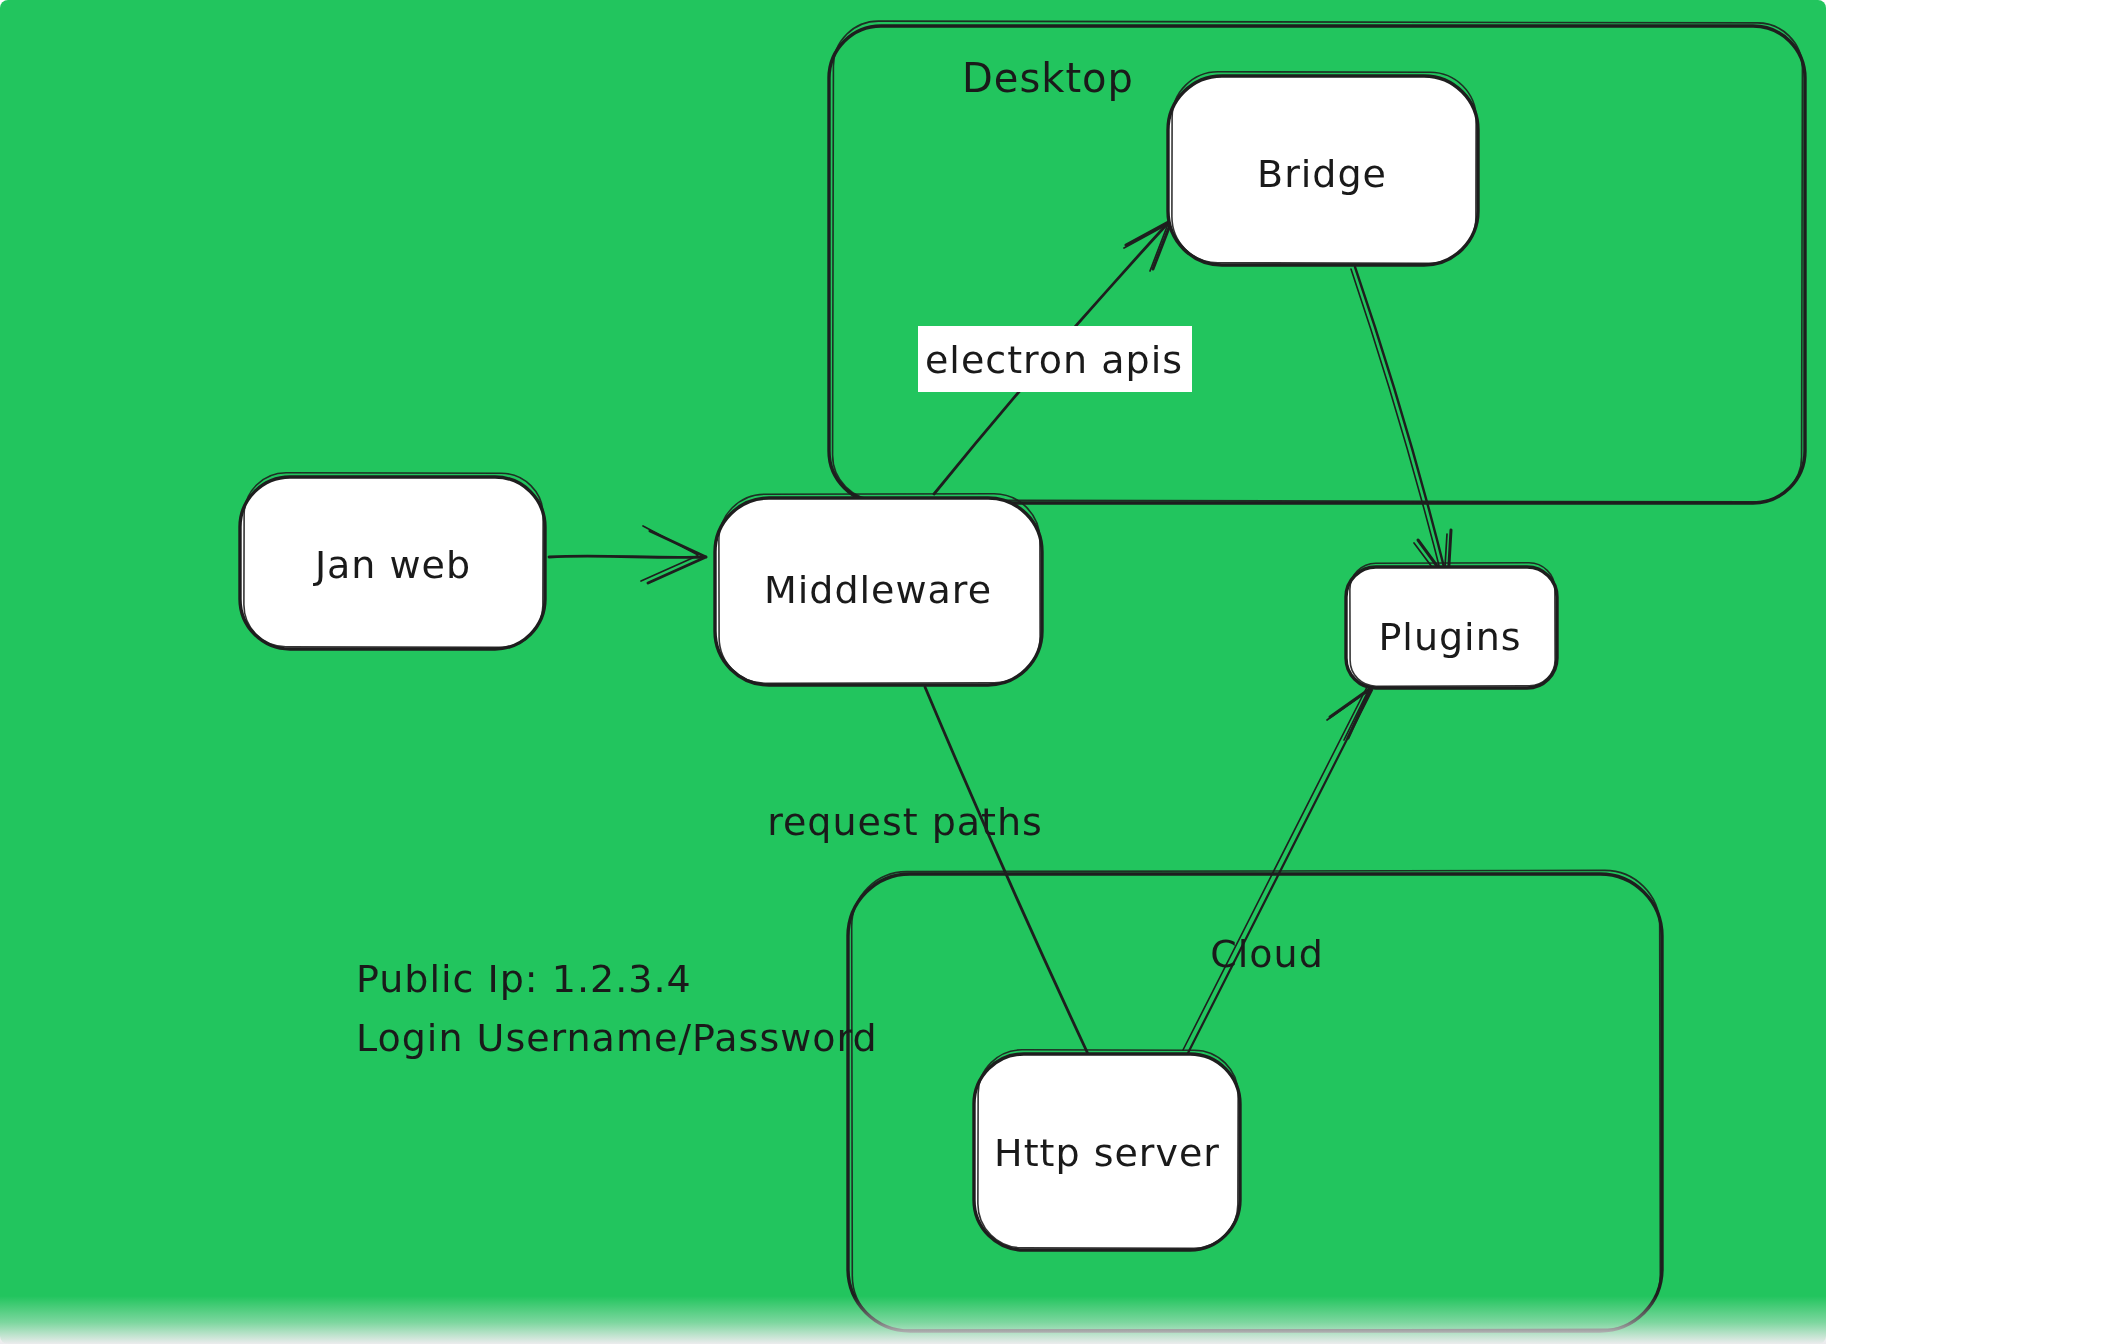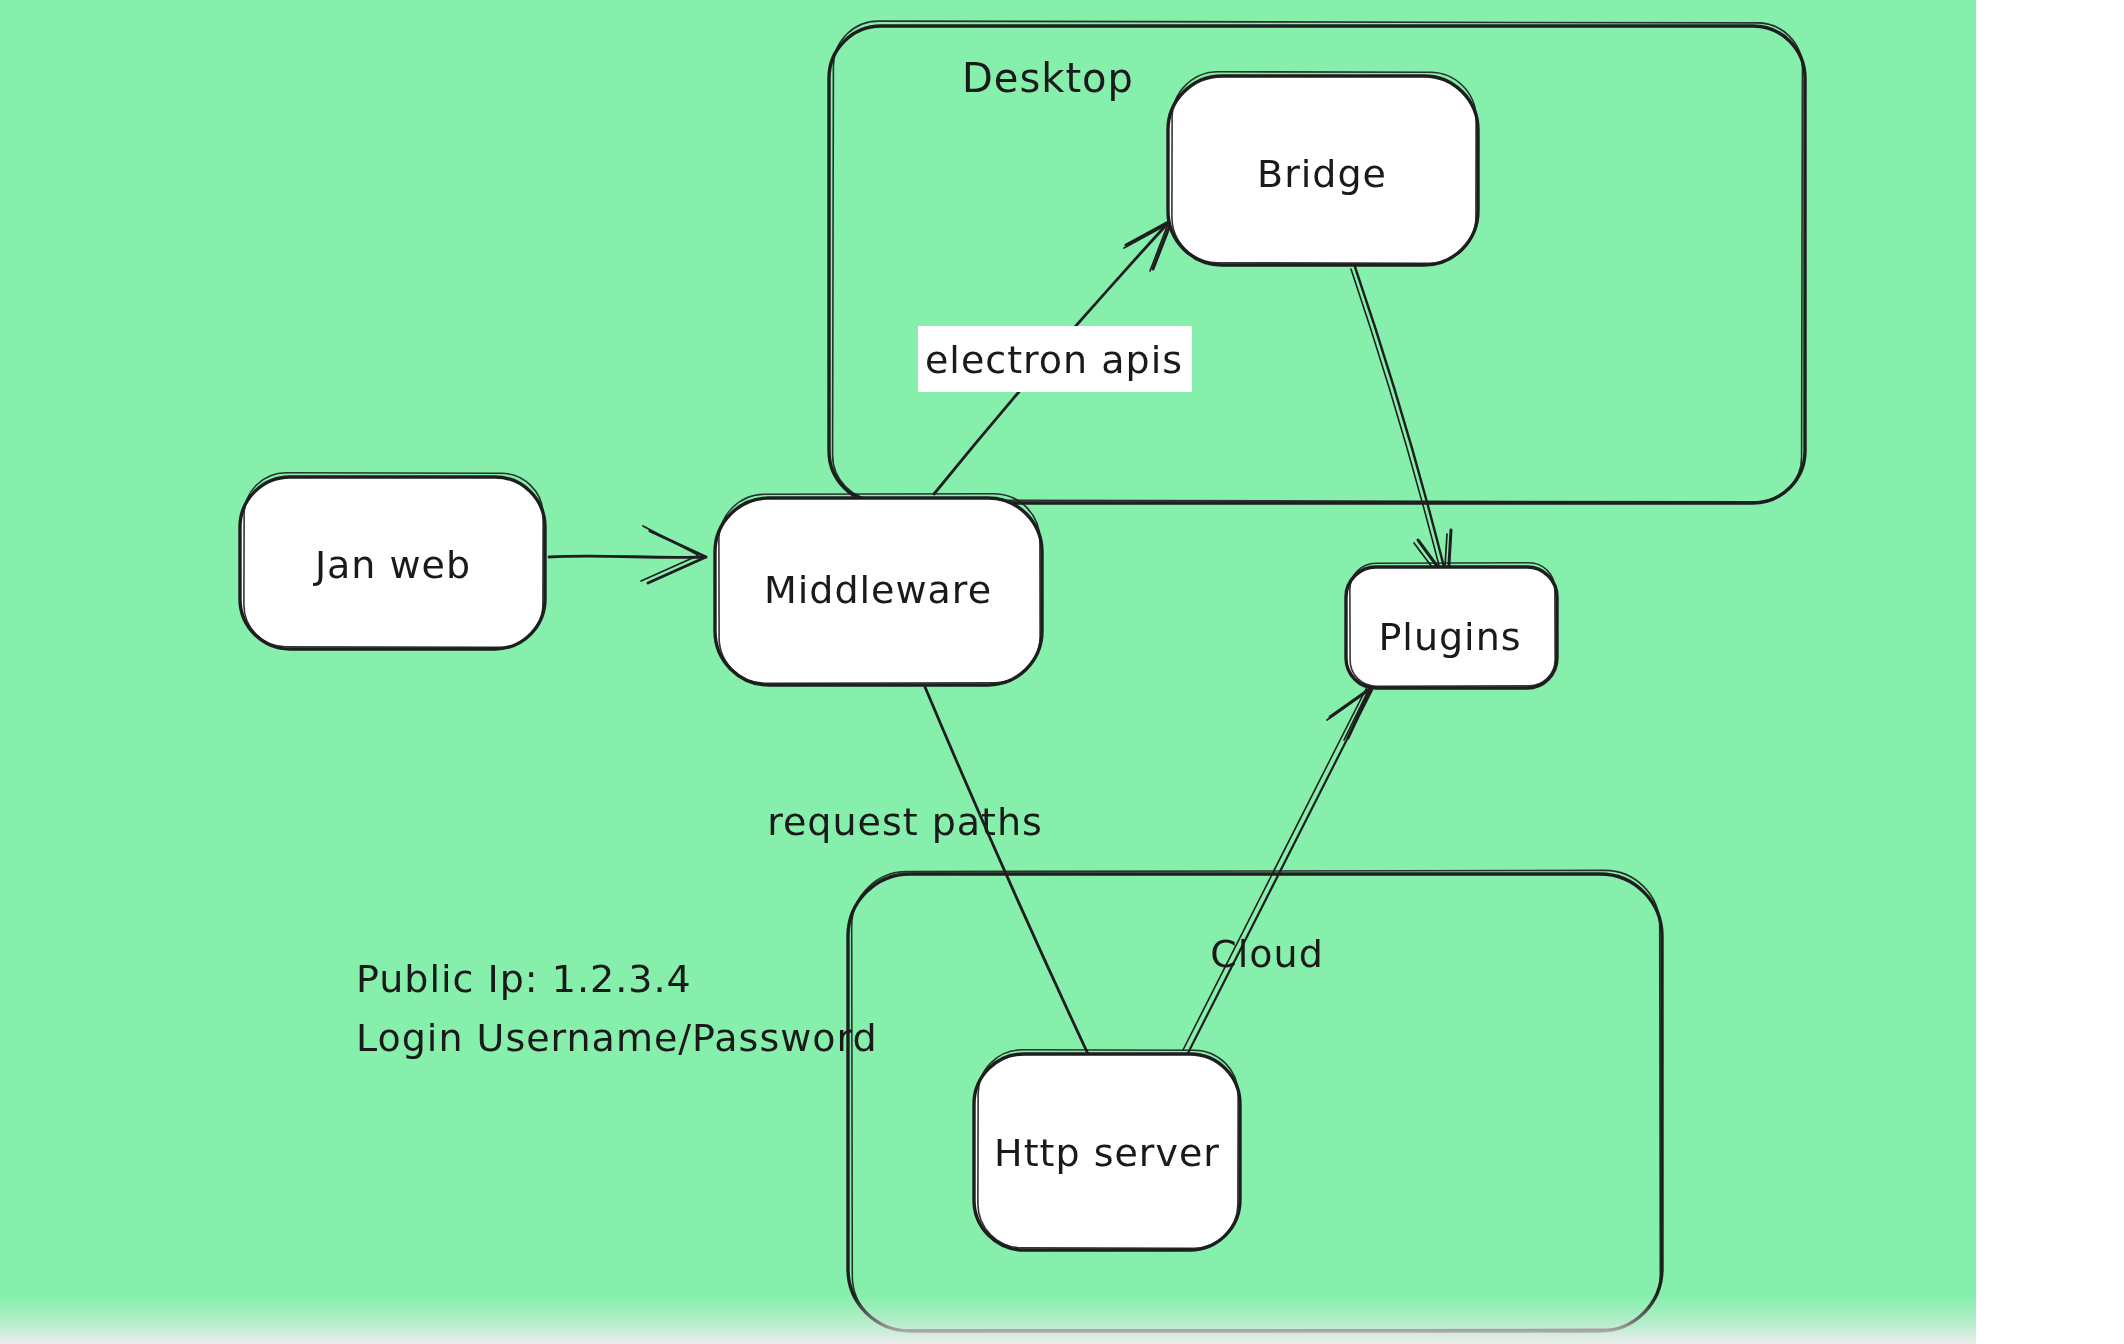--- a/index.html
+++ b/index.html
@@ -6,23 +6,24 @@
     margin: 0;
     padding: 0;
     background: #ffffff;
     width: 2124px;
     height: 1344px;
     overflow: hidden;
     font-family: "DejaVu Sans", sans-serif;
   }
   .canvas-wrap {
     position: relative;
-    width: 1976px;
+    width: 1826px;
     height: 1344px;
-    background: #86efac;
+    background: #22c55e;
+    border-radius: 8px;
   }
   svg.board {
     position: absolute;
     inset: 0;
     display: block;
   }
   .sketch {
     fill: none;
     stroke: #1e1e1e;
     stroke-width: 3.4;

